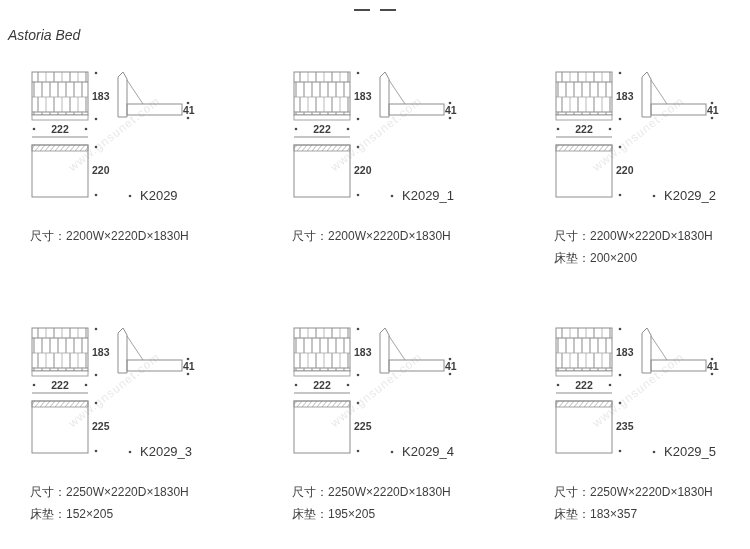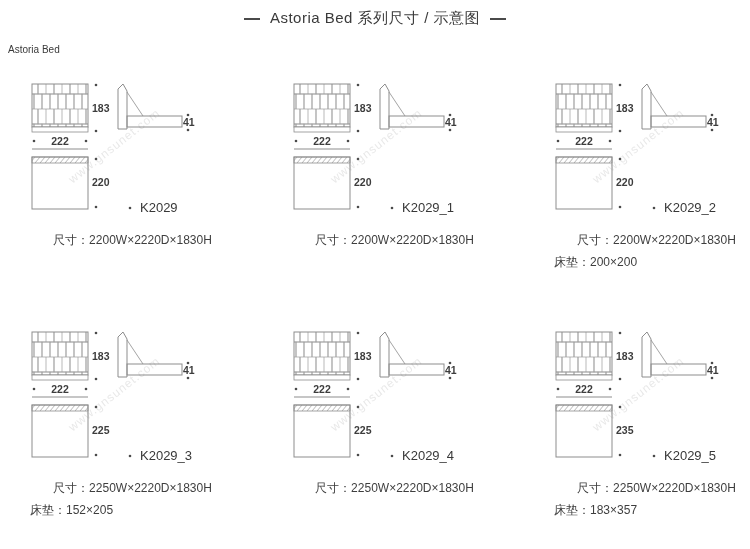--- a/index.html
+++ b/index.html
@@ -15,42 +15,42 @@
   .title-row {
     display: flex; align-items: center; justify-content: center;
     gap: 10px; padding-top: 9px;
   }
   .title-text {
     font-size: 15px; font-weight: 400; color: #3a3a3a;
     letter-spacing: 0.5px; margin: 0;
   }
   .title-dash { width: 16px; height: 0; border-top: 2px solid #4a4a4a; }
   .series-label {
-    font-size: 10px; color: #3a3a3a; margin: 16px 0 0 8px;
+    font-size: 14px; color: #3a3a3a; margin: 16px 0 0 8px; font-style: italic;
   }
   .grid {
     display: grid;
     grid-template-columns: repeat(3, 205px);
     column-gap: 57px;
     row-gap: 54px;
     padding: 24px 0 0 30px;
   }
   .cell { position: relative; width: 205px; }
   .watermark {
     position: absolute; left: 28px; top: 60px;
     transform: rotate(-38deg);
     color: rgba(130,130,130,0.18);
     font-size: 12px; letter-spacing: 1px;
     white-space: nowrap; pointer-events: none;
   }
   .diagram { display: block; }
   .dim { font-family: "Liberation Sans", sans-serif; font-size: 10.5px; font-weight: 700; fill: #3d3d3d; }
   .model { font-family: "Liberation Sans", sans-serif; font-size: 13px; font-weight: 400; fill: #383838; }
   .spec-line { font-size: 12px; color: #3e3e3e; line-height: 22px; }
-  .spec-line.first { margin-top: 10px; text-align: center; }
+  .spec-line.first { margin-top: 18px; }
   .defs-holder { position: absolute; width: 0; height: 0; }
 </style>
 </head>
 <body>
 
 <svg class="defs-holder" aria-hidden="true">
   <defs>
     <pattern id="brickpat" width="16" height="30" patternUnits="userSpaceOnUse">
       <rect x="0" y="0" width="8" height="15" fill="none" stroke="#9a9a9a" stroke-width="0.7"></rect>
       <rect x="8" y="0" width="8" height="15" fill="none" stroke="#9a9a9a" stroke-width="0.7"></rect>
@@ -59,21 +59,20 @@
       <rect x="12" y="15" width="8" height="15" fill="none" stroke="#9a9a9a" stroke-width="0.7"></rect>
     </pattern>
     <pattern id="hatchpat" width="5" height="6" patternUnits="userSpaceOnUse">
       <path d="M0 6 L5 0" stroke="#9a9a9a" stroke-width="0.7" fill="none"></path>
     </pattern>
   </defs>
 </svg>
 
 <div class="title-row">
   <span class="title-dash"></span>
-  <h1 class="title-text">Astoria Bed 系列尺寸 / 示意图</h1>
   <span class="title-dash"></span>
 </div>
 
 <div class="series-label">Astoria Bed</div>
 
 <div class="grid">
 
   <div class="cell">
     <div class="watermark">www.gnsunet.com</div>
     <svg class="diagram" width="205" height="140" viewBox="0 0 205 140">
@@ -272,20 +271,21 @@
         <circle cx="66" cy="80" r="1.3" fill="#4a4a4a"></circle>
         <circle cx="66" cy="128" r="1.3" fill="#4a4a4a"></circle>
         <text x="62" y="107" class="dim">225</text>
       </g>
       <g>
         <circle cx="100" cy="129" r="1.3" fill="#4a4a4a"></circle>
         <text x="110" y="133" class="model">K2029_4</text>
       </g>
     </svg>
     <div class="spec-line first"><span>尺寸：</span><span>2250W×2220D×1830H</span></div>
+    <div class="spec-line"><span>床垫：</span><span>195×205</span></div>
   </div>
 
   <div class="cell">
     <div class="watermark">www.gnsunet.com</div>
     <svg class="diagram" width="205" height="140" viewBox="0 0 205 140">
       <g>
         <rect x="2" y="5" width="56" height="43" fill="url(#brickpat)" stroke="#8d8d8d" stroke-width="1"></rect>
         <rect x="2" y="48" width="56" height="5" fill="#ffffff" stroke="#8d8d8d" stroke-width="0.8"></rect>
       </g>
       <g>

